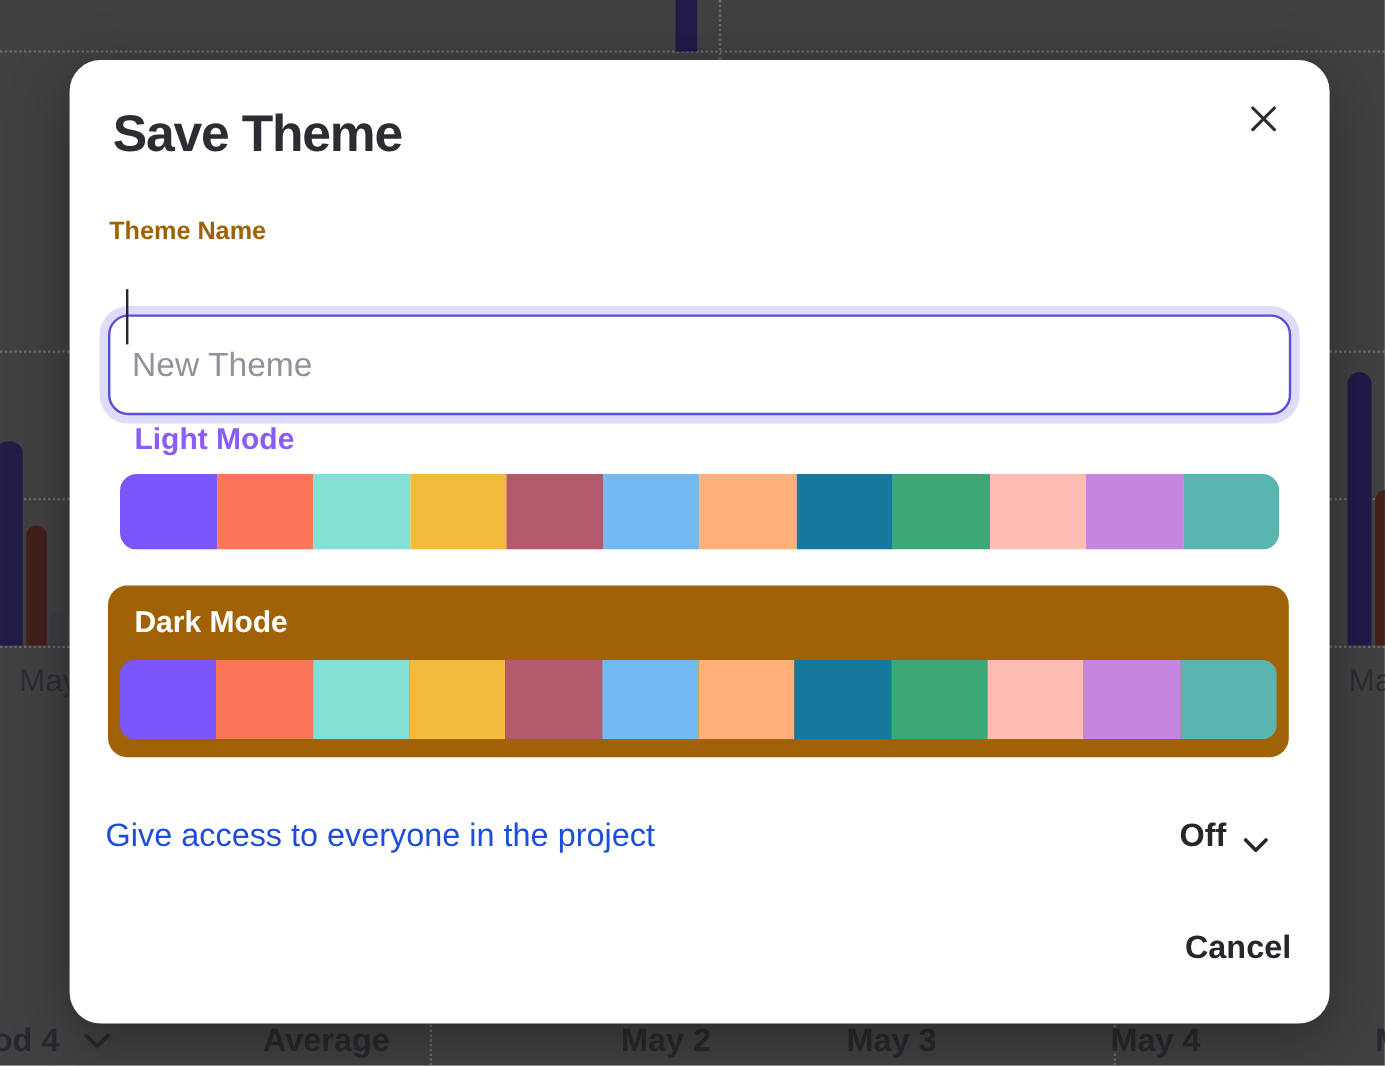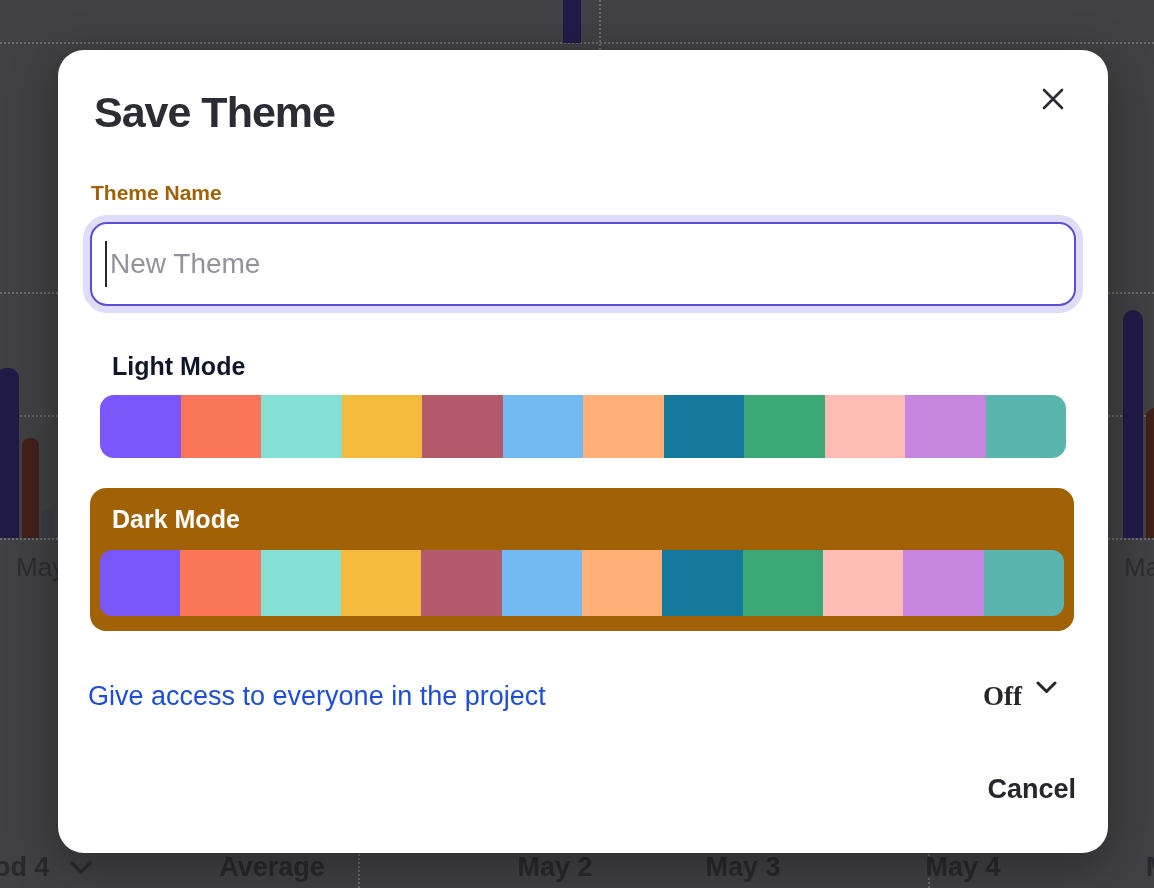--- a/index.html
+++ b/index.html
@@ -41,43 +41,43 @@
   .field-label{
     position:absolute;left:33px;top:131px;
     font-size:21px;font-weight:700;color:#a16207;
   }
   .input-wrap{position:absolute;left:32px;top:172px;right:32px;height:84px;}
   .theme-input{
     width:100%;height:100%;box-sizing:border-box;
     border:2px solid #5a4fd4;border-radius:17px;
     box-shadow:0 0 0 7px #dedcf8;
     font-family:"Liberation Sans", sans-serif;
-    font-size:28px;color:#14532d;padding:0 18px;outline:none;background:#fff;
+    font-size:28px;color:#14532d;padding:0 18px;outline:none;background:#fff;margin-top:40px;
   }
   .theme-input::placeholder{color:#92929c;opacity:1;}
   .caret{position:absolute;left:15px;top:19px;width:2px;height:46px;background:#26262c;}
-  .section-label{font-size:25px;font-weight:700;color:#0f172a;}
+  .section-label{font-size:25px;font-weight:700;color:#8b5cf6;}
   .light-label{position:absolute;left:54px;top:302px;}
   .palette-strip{
     display:flex;overflow:hidden;border-radius:14px;
   }
   .light-strip{position:absolute;left:42px;top:345px;width:966px;height:63px;}
   .swatch{flex:1 1 0;}
   .dark-card{
     position:absolute;left:32px;top:438px;width:984px;height:143px;
     background:#a16207;border-radius:16px;
   }
   .dark-label{position:absolute;left:22px;top:17px;color:#ffffff;}
   .dark-strip{position:absolute;left:10px;top:62px;width:964px;height:66px;border-radius:12px;}
   .access-row{
     position:absolute;left:30px;right:50px;top:626px;height:40px;
     display:flex;align-items:center;justify-content:space-between;
   }
   .access-label{font-size:27px;font-weight:400;color:#1d4ed8;}
-  .access-toggle{display:flex;align-items:flex-start;gap:14px;cursor:pointer;font-family:Liberation Serif, serif;}
+  .access-toggle{display:flex;align-items:flex-end;gap:14px;cursor:pointer;}
   .access-value{font-size:27px;font-weight:600;color:#26262c;}
   .footer{
     position:absolute;right:32px;bottom:35px;height:58px;
     display:flex;align-items:center;gap:40px;
   }
   .cancel-btn{
     font-size:27px;font-weight:700;color:#26262c;background:none;border:none;
     font-family:"Liberation Sans", sans-serif;cursor:pointer;padding:0;
   }
   .share-btn{

